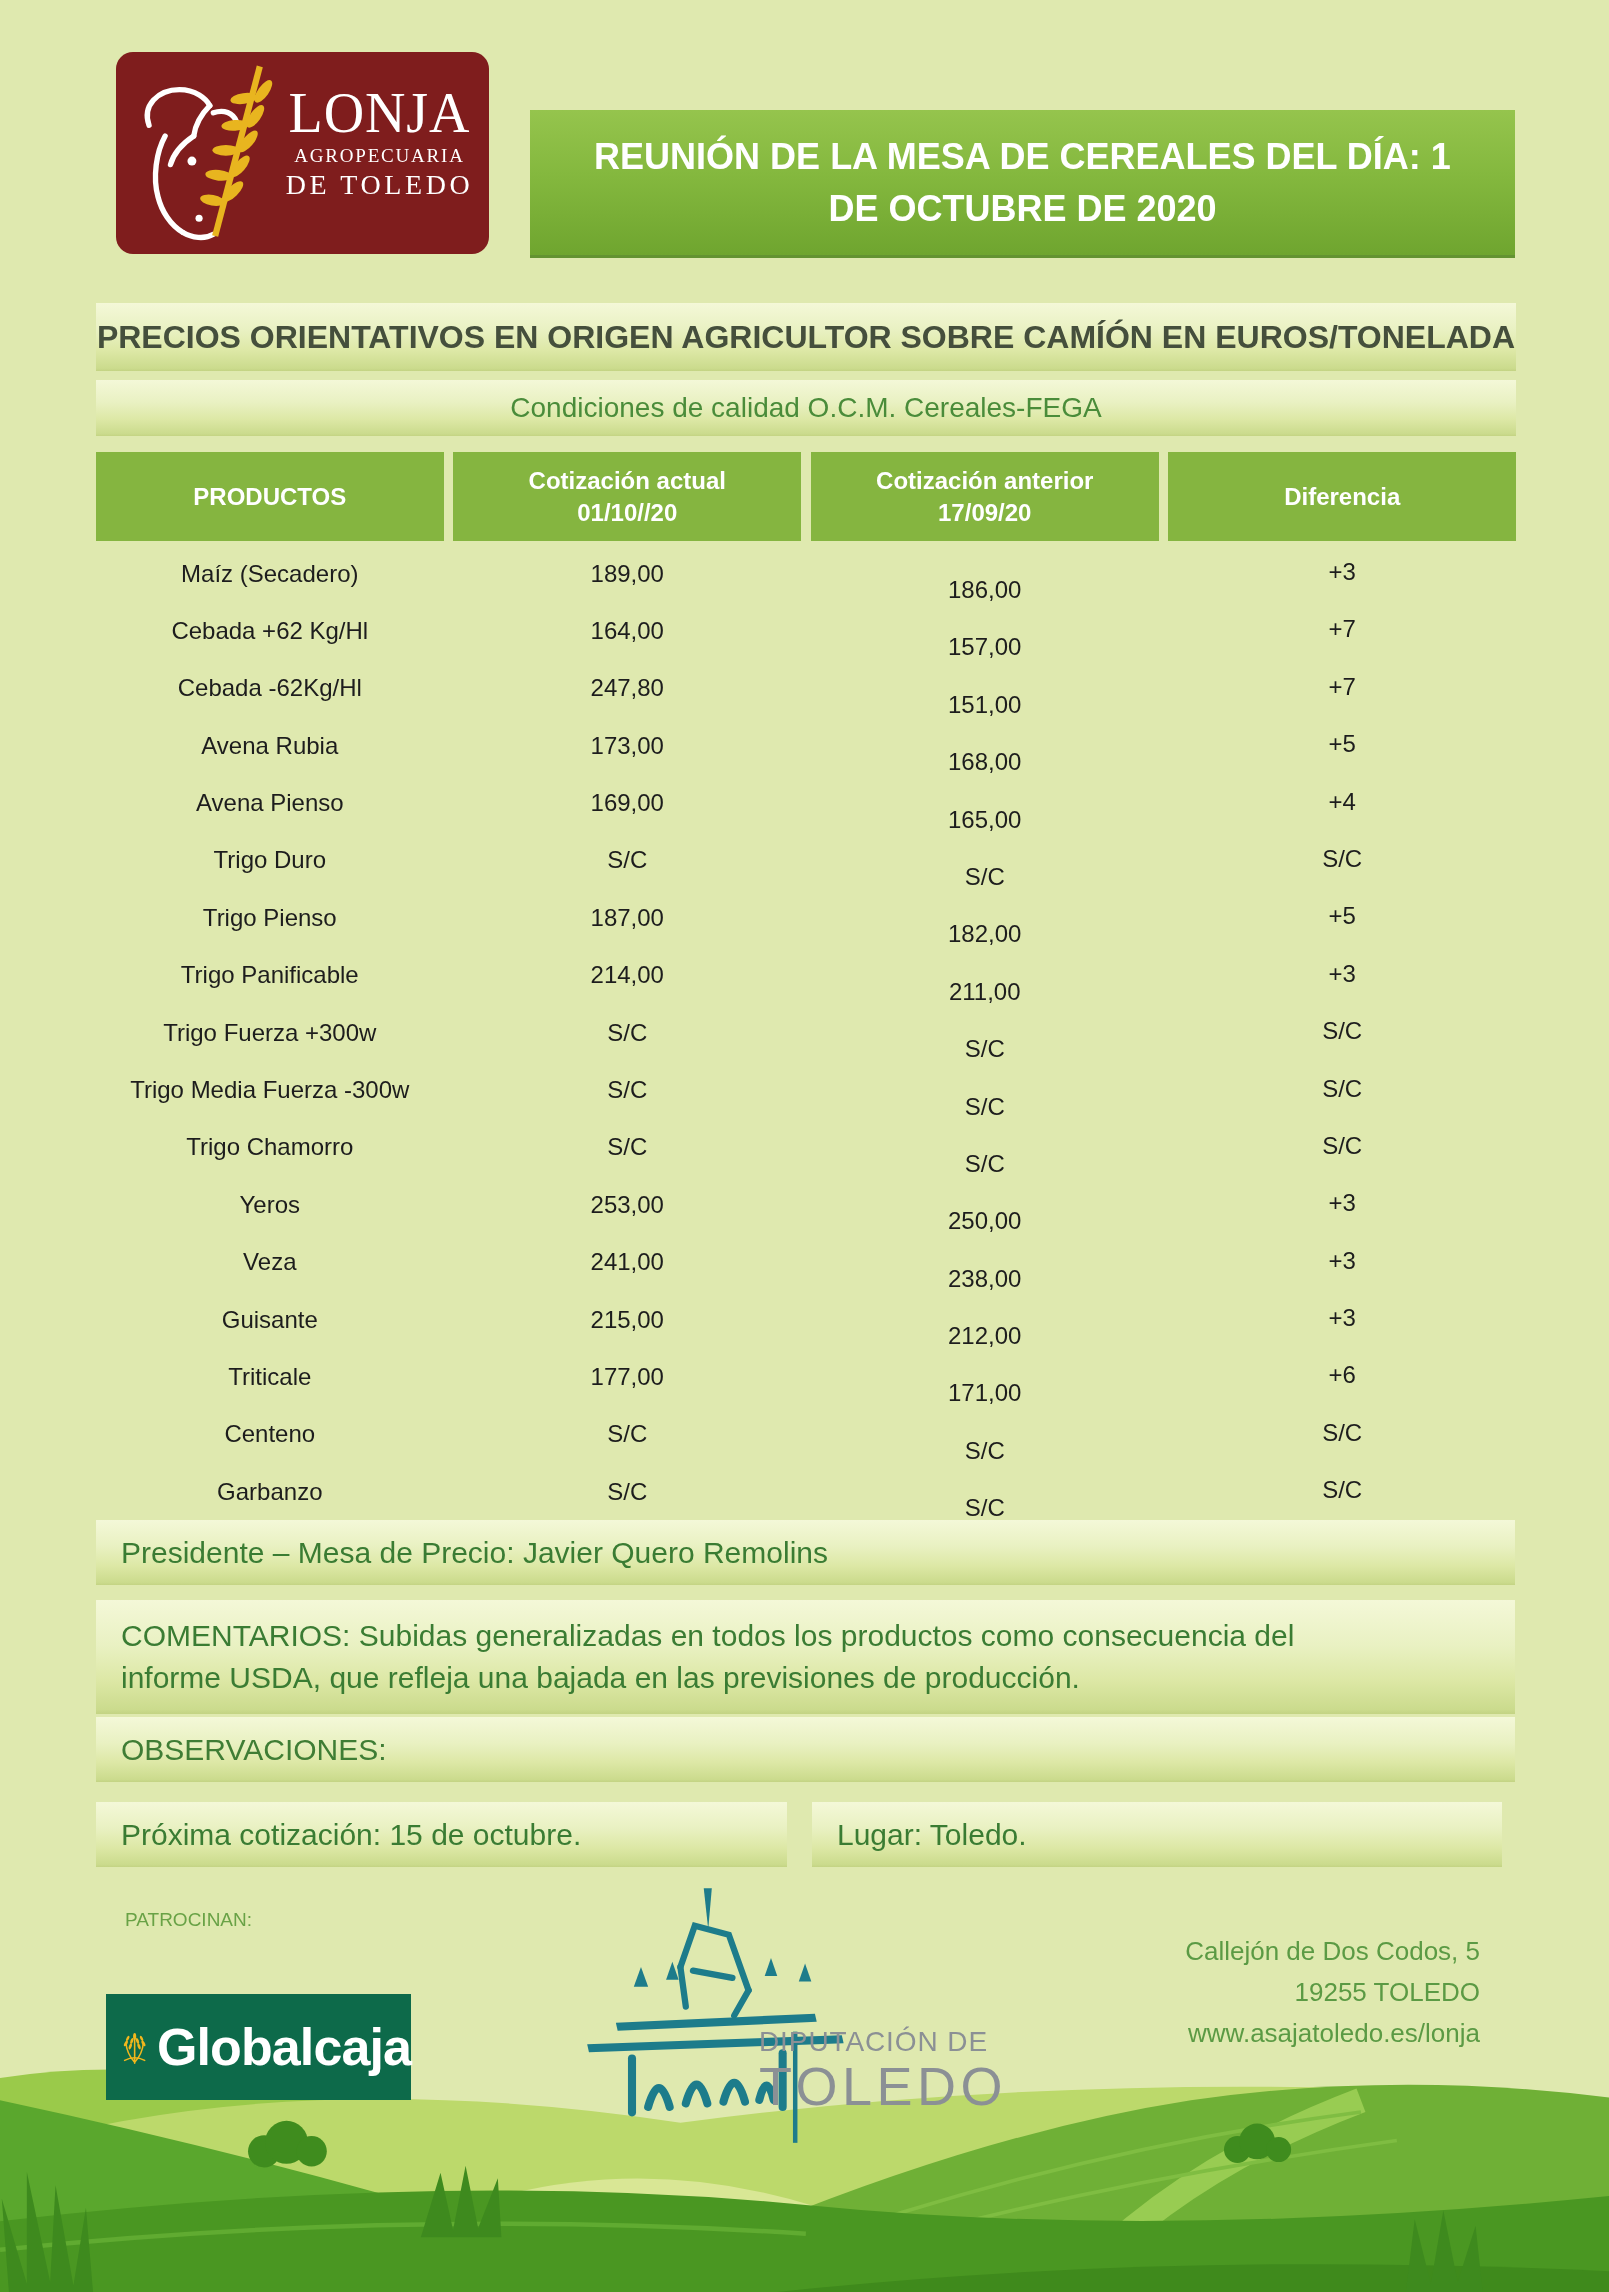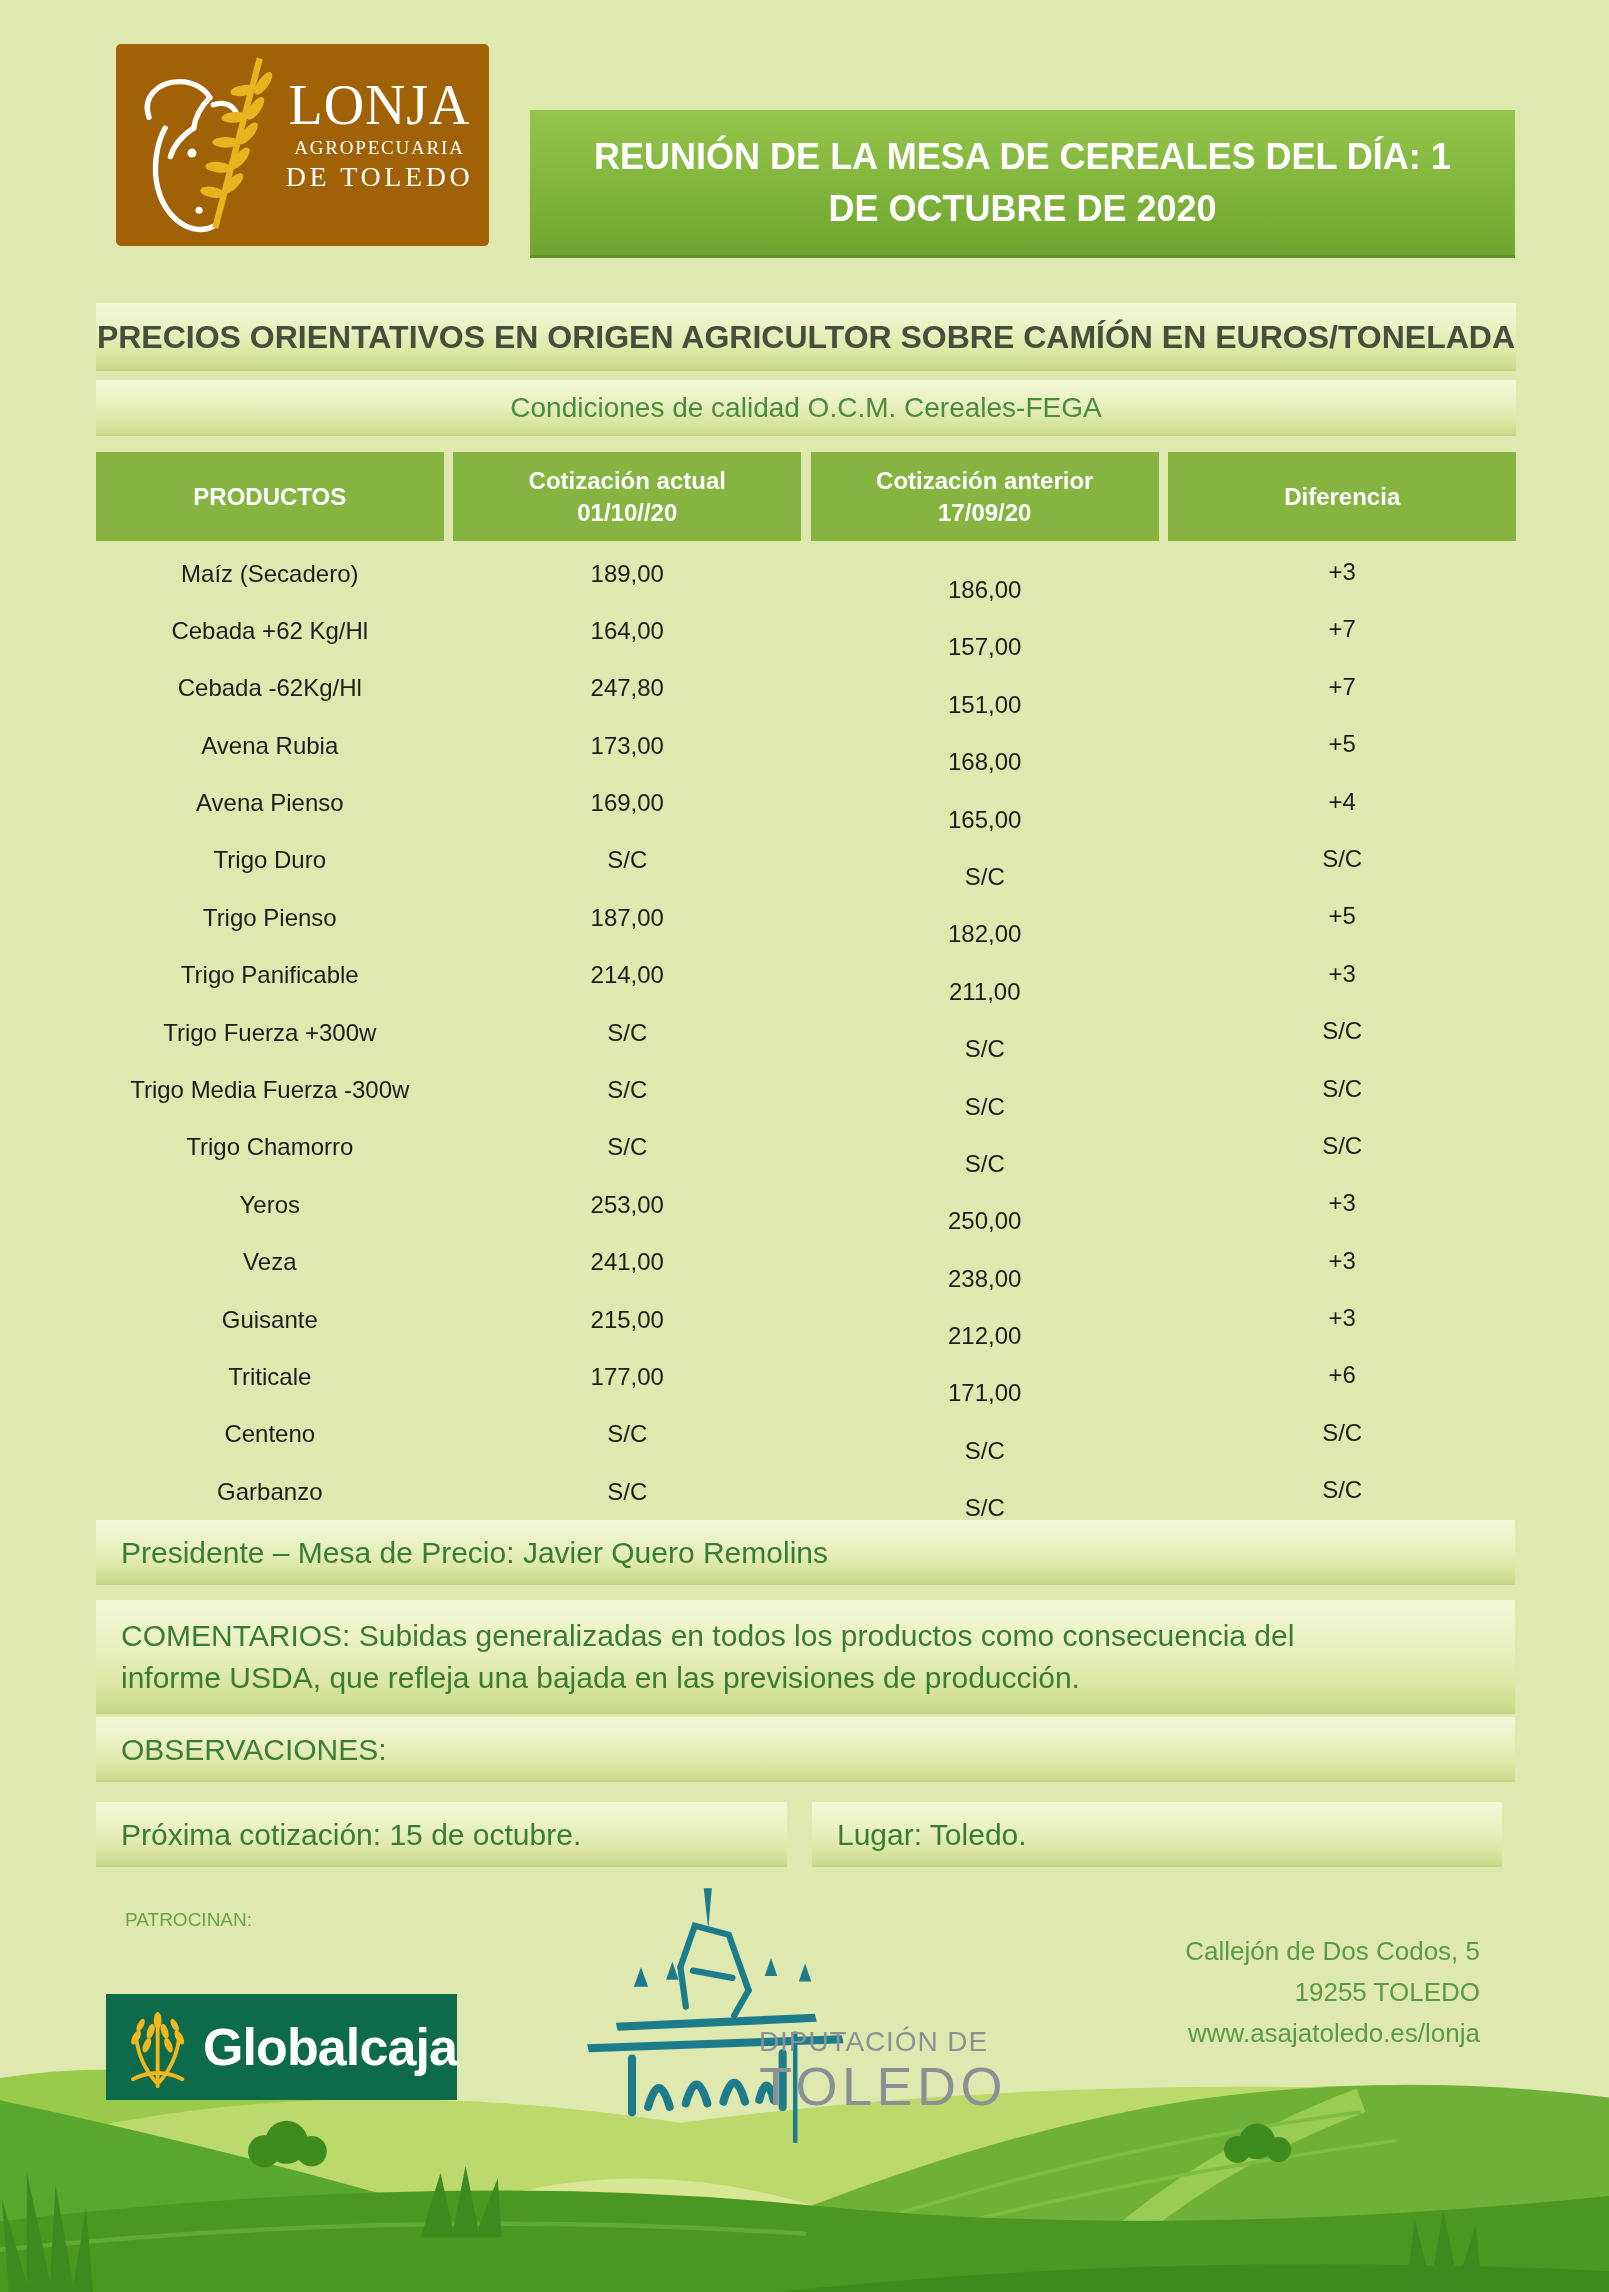--- a/index.html
+++ b/index.html
@@ -3,22 +3,22 @@
 <meta charset="utf-8">
 <style>
   html,body{margin:0;padding:0;background:#c9d59a;}
   .page{
     position:relative; width:1609px; height:2293px; overflow:hidden;
     background:#dfe9af;
     font-family:"Liberation Sans", sans-serif;
   }
   
   .logo-box{
-    position:absolute; left:116px; top:44px; width:373px; height:202px;
-    background:#a16207; border-radius:5px;
+    position:absolute; left:116px; top:52px; width:373px; height:202px;
+    background:#7f1d1d; border-radius:17px;
     display:flex; align-items:center;
   }
   .logo-art{position:absolute; left:12.5px; top:9px;}
   .logo-text{
     position:absolute; left:163px; top:34px; width:201px;
     color:#fff; font-family:"Liberation Serif", serif; text-align:center;
   }
   .logo-text .l1{font-size:56px; line-height:54px; letter-spacing:0.9px;}
   .logo-text .l2{font-size:19px; letter-spacing:1.8px; margin-top:5.4px;}
   .logo-text .l3{font-size:28px; letter-spacing:3.6px; margin-top:1.8px;}
@@ -57,21 +57,21 @@
   }
   .bcell{
     height:49px; font-size:24px; color:#1d1d1d;
     display:flex; justify-content:center; align-items:center; text-align:center;
   }
   .bcell.c3{align-items:flex-start; padding-top:27px; height:22.4px;}
   .bcell.c4{align-items:flex-start; padding-top:9px; height:40px;}
   
   .patrocinan{position:absolute; left:125px; top:1909px; color:#69a246; font-size:19px;}
   .globalcaja{
-    position:absolute; left:106px; top:1994px; width:351px; height:106px;
+    position:absolute; left:106px; top:1994px; width:305px; height:106px;
     background:#0d6a4a; display:flex; align-items:center; z-index:3;
   }
   .globalcaja .gtext{color:#fff; font-size:52px; font-weight:bold; letter-spacing:-0.9px; margin-left:7.2px;}
   .dip-art{position:absolute; left:580px; top:1881px; z-index:3;}
   .dip-text{position:absolute; left:759px; top:2026px; color:#8b9095; z-index:3;}
   .dip-text .d1{font-size:28px; letter-spacing:0.9px;}
   .dip-text .d2{font-size:54px; letter-spacing:4.5px; line-height:56px;}
   .address{
     position:absolute; right:129px; top:1931px; text-align:right;
     color:#5b9a44; font-size:26px; line-height:41px; z-index:3;

